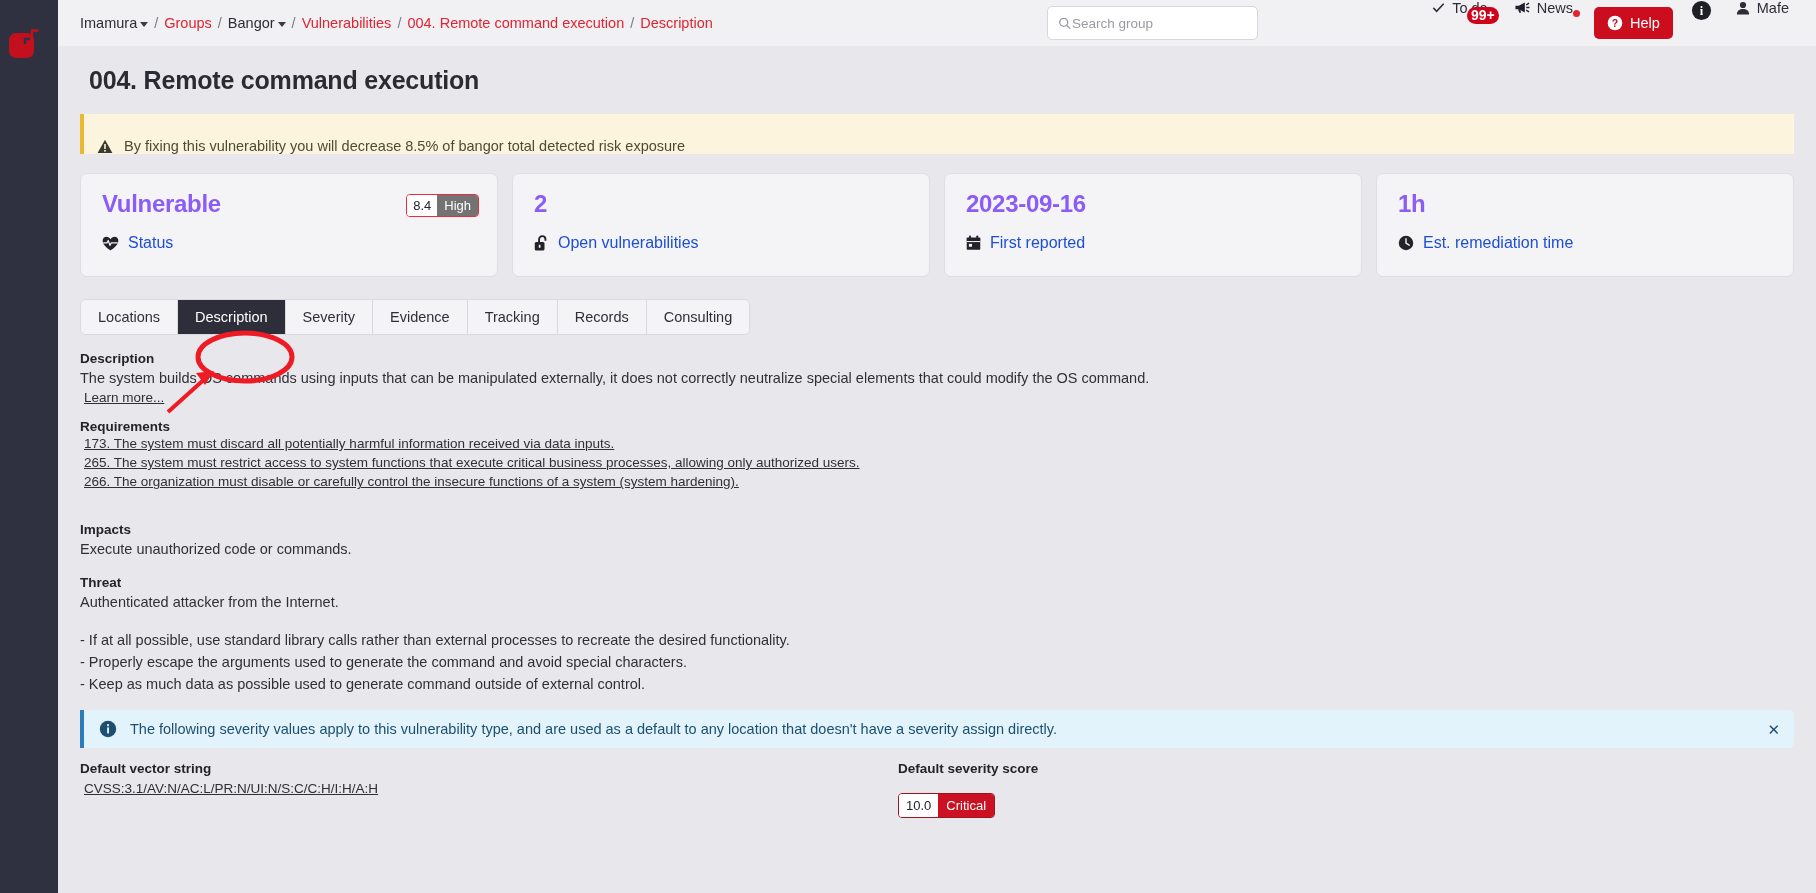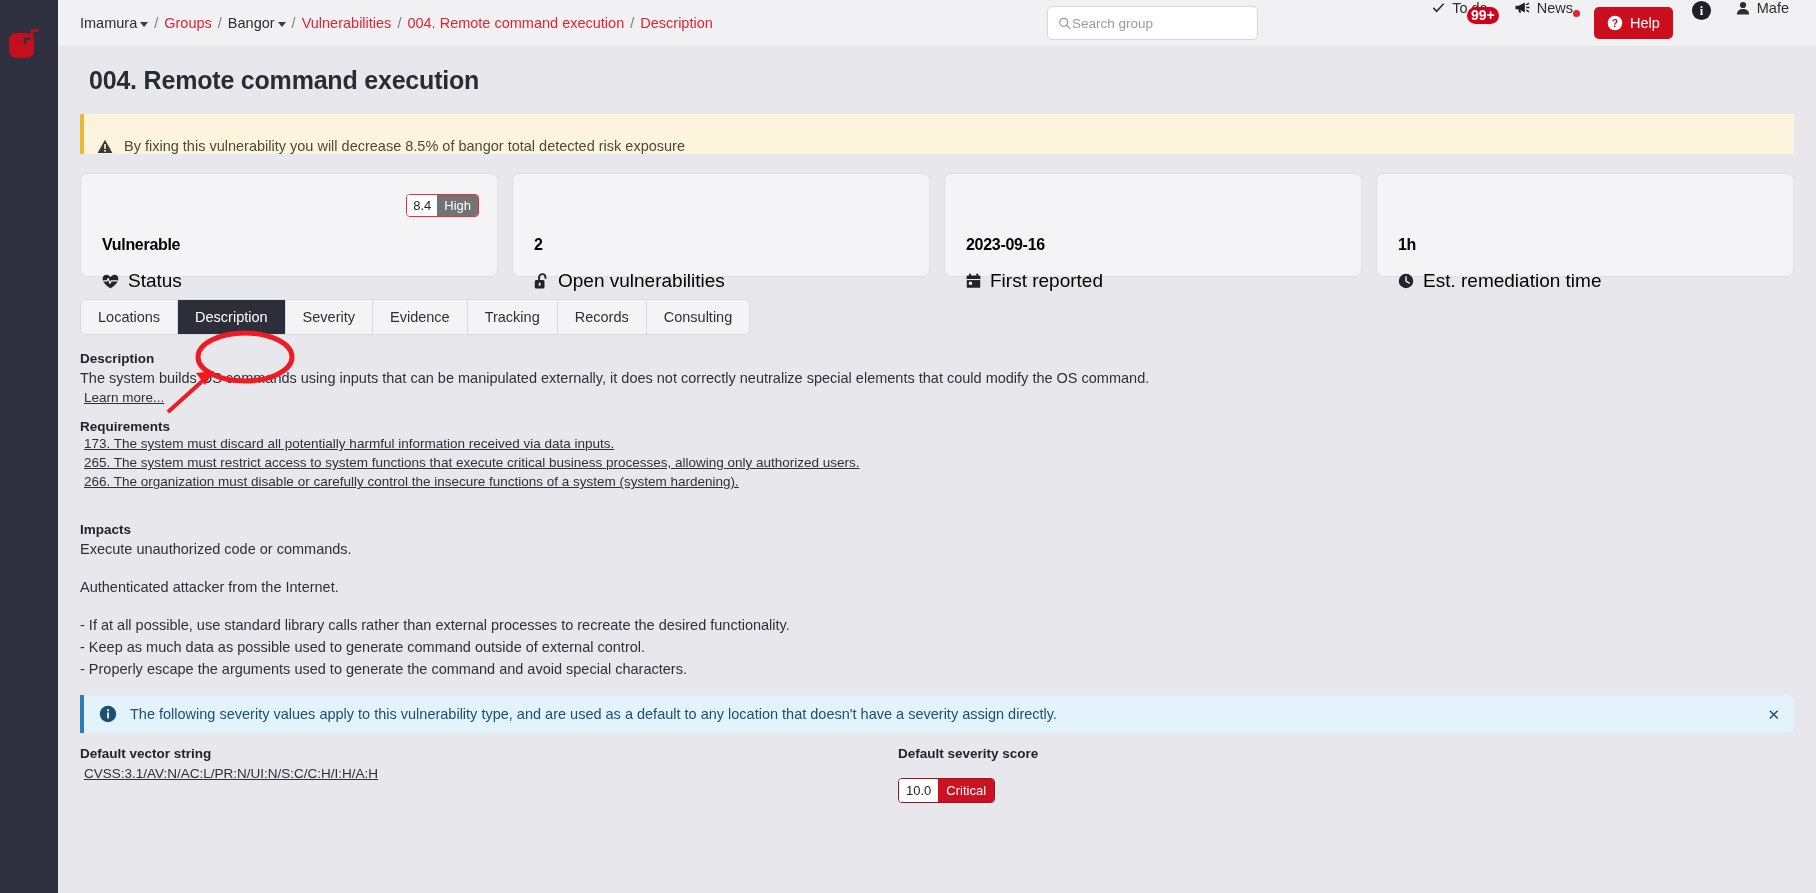--- a/index.html
+++ b/index.html
@@ -100,24 +100,24 @@
     font-size: 14.5px; color: #4e4a38;
   }
 
   
   .cards { display: flex; gap: 14px; margin-top: 19px; }
   .card {
     flex: 1 1 0; background: #f4f4f6;
     border: 1px solid #dedee4; border-radius: 7px;
     height: 104px; padding: 16px 18px 0 21px; position: relative;
   }
-  .card-value { font-size: 16px; font-weight: bold; color: #000000; letter-spacing: -0.3px; margin-top: 46px; }
+  .card-value { font-size: 24px; font-weight: bold; color: #8b5cf6; letter-spacing: -0.3px; }
   .card-label {
     display: flex; align-items: center; gap: 9px;
-    margin-top: 16px; font-size: 19px; color: #000000;
+    margin-top: 16px; font-size: 16px; color: #1d4ed8;
   }
   .sev-pill {
     position: absolute; right: 18px; top: 20px;
     display: flex; border-radius: 4px; overflow: hidden;
     border: 1px solid #ee2b3a; font-size: 13px; line-height: 1;
   }
   .sev-num { background: #fff; color: #24242c; padding: 4px 6px; }
   .sev-txt { background: #737373; color: #fff; padding: 4px 7px; font-weight: 500; }
 
   
@@ -351,26 +351,27 @@
         <div class="h-label">Requirements</div>
         <a class="link-u">173. The system must discard all potentially harmful information received via data inputs.</a>
         <a class="link-u">265. The system must restrict access to system functions that execute critical business processes, allowing only authorized users.</a>
         <a class="link-u">266. The organization must disable or carefully control the insecure functions of a system (system hardening).</a>
 
         <div class="gap" style="height:31px;"></div>
         <div class="h-label">Impacts</div>
         <div class="p">Execute unauthorized code or commands.</div>
 
         <div class="gap"></div>
+        <div class="h-label">Threat</div>
         <div class="p">Authenticated attacker from the Internet.</div>
 
         <div class="gap"></div>
         <div class="p">- If at all possible, use standard library calls rather than external processes to recreate the desired functionality.</div>
+        <div class="p">- Properly escape the arguments used to generate the command and avoid special characters.</div>
         <div class="p">- Keep as much data as possible used to generate command outside of external control.</div>
-        <div class="p">- Properly escape the arguments used to generate the command and avoid special characters.</div>
 
       </div>
 
       <div class="info-banner">
         <svg width="18" height="18" viewBox="0 0 18 18">
           <circle cx="9" cy="9" r="8.2" fill="#1c4f70"></circle>
           <rect x="8.1" y="7.4" width="1.9" height="6" fill="#e2f3fb"></rect>
           <rect x="8.1" y="4.2" width="1.9" height="2" fill="#e2f3fb"></rect>
         </svg>
         <span>The following severity values apply to this vulnerability type, and are used as a default to any location that doesn't have a severity assign directly.</span>

